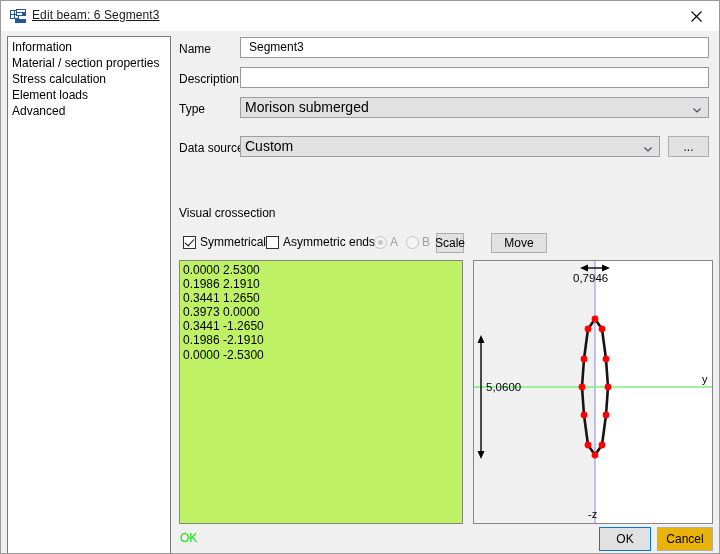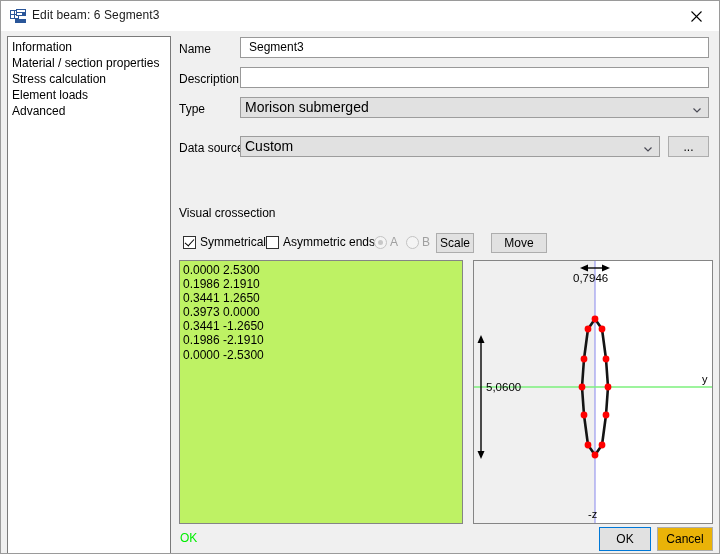--- a/index.html
+++ b/index.html
@@ -27,20 +27,21 @@
   }
   #title-icon {
     position: absolute; left: 9px; top: 8px;
     width: 16px; height: 15px;
   }
   #title-text {
     position: absolute; left: 31px; top: 7px;
     font-size: 12px; color: #1a1a1a;
     letter-spacing: 0.1px;
     white-space: nowrap;
+    text-decoration: underline;
   }
   #close-btn {
     position: absolute; right: 0; top: 0;
     width: 46px; height: 30px;
     display: flex; align-items: center; justify-content: center;
     cursor: default;
   }
   #close-btn svg { display: block; }
 
   
@@ -293,21 +294,21 @@
     <div class="radio-wrap" style="left:373px; top:204px;">
       <span class="radio-dot sel"></span>
       <span>A</span>
     </div>
 
     <div class="radio-wrap" style="left:405px; top:204px;">
       <span class="radio-dot"></span>
       <span>B</span>
     </div>
 
-    <div class="pushbtn" style="left:435px; top:202px; width:38px; height:20px;">Scale</div>
+    <div class="pushbtn" style="left:435px; top:202px; width:28px; height:20px;">Scale</div>
     <div class="pushbtn" style="left:490px; top:202px; width:56px; height:20px;">Move</div>
 
     <div id="coord-area">
       <div class="coord-line">0.0000 2.5300</div>
       <div class="coord-line">0.1986 2.1910</div>
       <div class="coord-line">0.3441 1.2650</div>
       <div class="coord-line">0.3973 0.0000</div>
       <div class="coord-line">0.3441 -1.2650</div>
       <div class="coord-line">0.1986 -2.1910</div>
       <div class="coord-line">0.0000 -2.5300</div>

